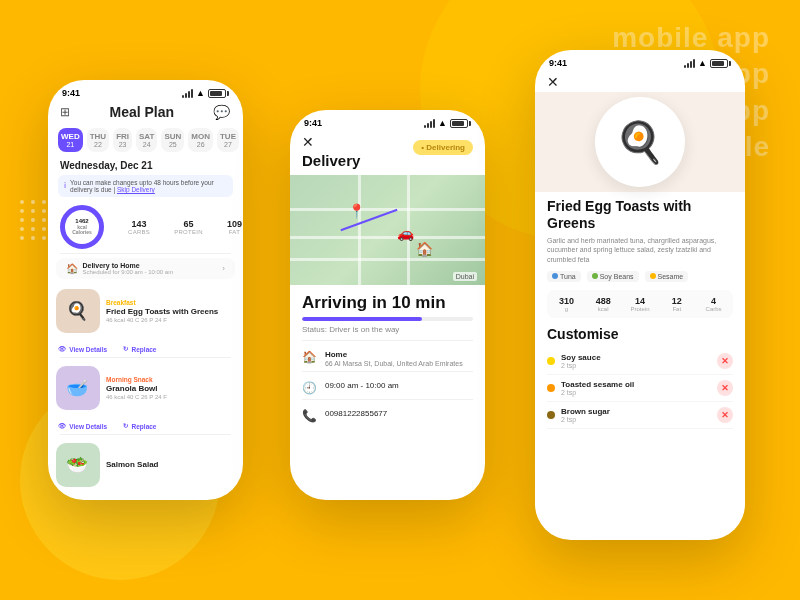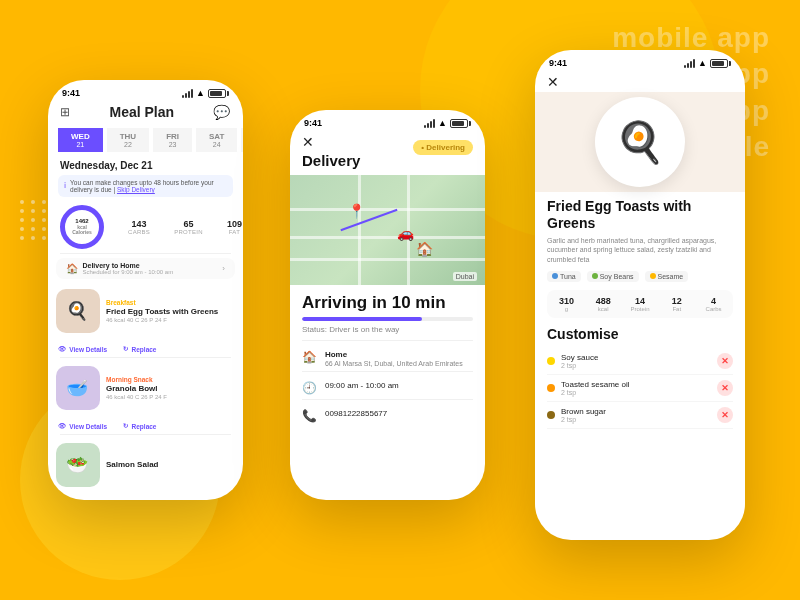--- a/index.html
+++ b/index.html
@@ -116,22 +116,22 @@
       color: #555;
     }
     .p1-cal-row {
       display: flex;
       padding: 2px 10px;
       gap: 4px;
     }
     .p1-cal-item {
       flex: 1;
       background: #f5f5f5;
-      border-radius: 0;
-      padding: 4px 13px;
+      border-radius: 8px;
+      padding: 4px 3px;
       text-align: center;
       font-size: 7px;
       color: #888;
     }
     .p1-cal-item.active {
       background: #6B4EFF;
       color: #fff;
     }
     .p1-cal-day {
       font-size: 8px;
@@ -431,21 +431,21 @@
       justify-content: space-between;
       padding: 5px 0;
       border-bottom: 1px solid #f5f5f5;
     }
     .p3-ing-left { display: flex; align-items: center; gap: 6px; }
     .p3-ing-dot { width: 8px; height: 8px; border-radius: 50%; background: #ddd; flex-shrink: 0; }
     .p3-ing-dot.yellow { background: #FFD700; }
     .p3-ing-dot.orange { background: #FF9800; }
     .p3-ing-dot.brown { background: #8B6914; }
     .p3-ing-info { }
-    .p3-ing-name { font-size: 8px; font-weight: 400; color: #222; }
+    .p3-ing-name { font-size: 8px; font-weight: 700; color: #222; }
     .p3-ing-amount { font-size: 7px; color: #aaa; }
     .p3-remove-btn {
       width: 16px; height: 16px;
       border-radius: 50%;
       background: #FFE0E0;
       color: #FF4444;
       display: flex;
       align-items: center;
       justify-content: center;
       font-size: 9px;

